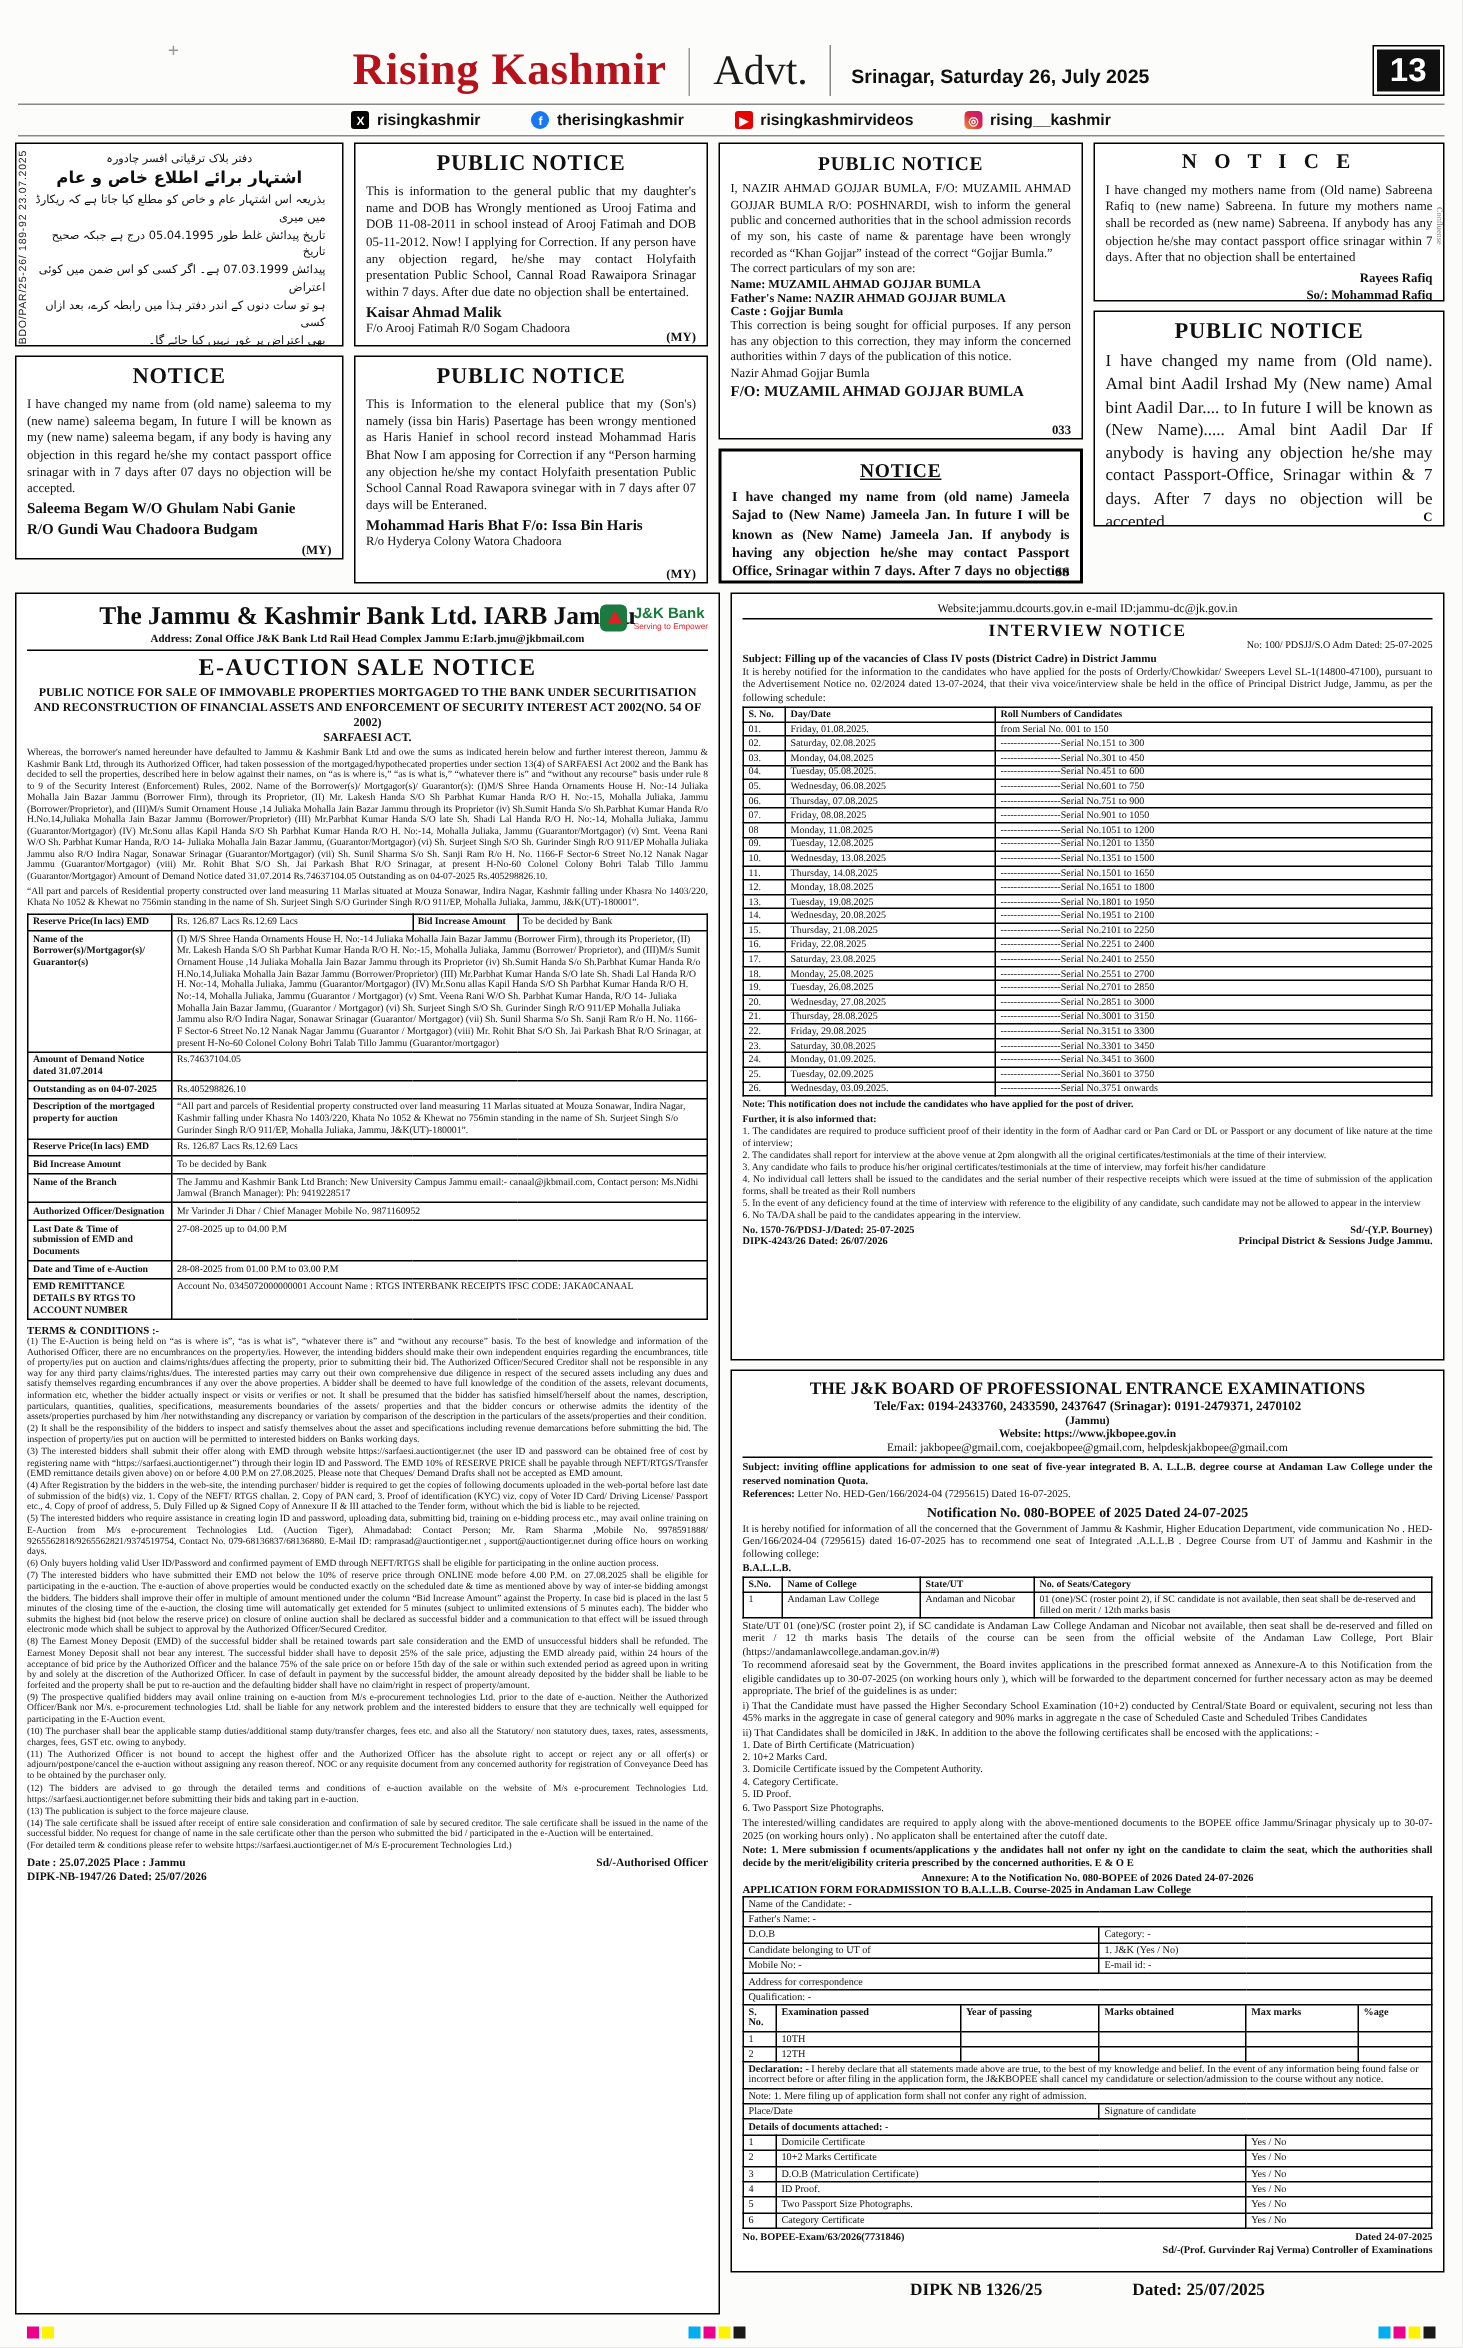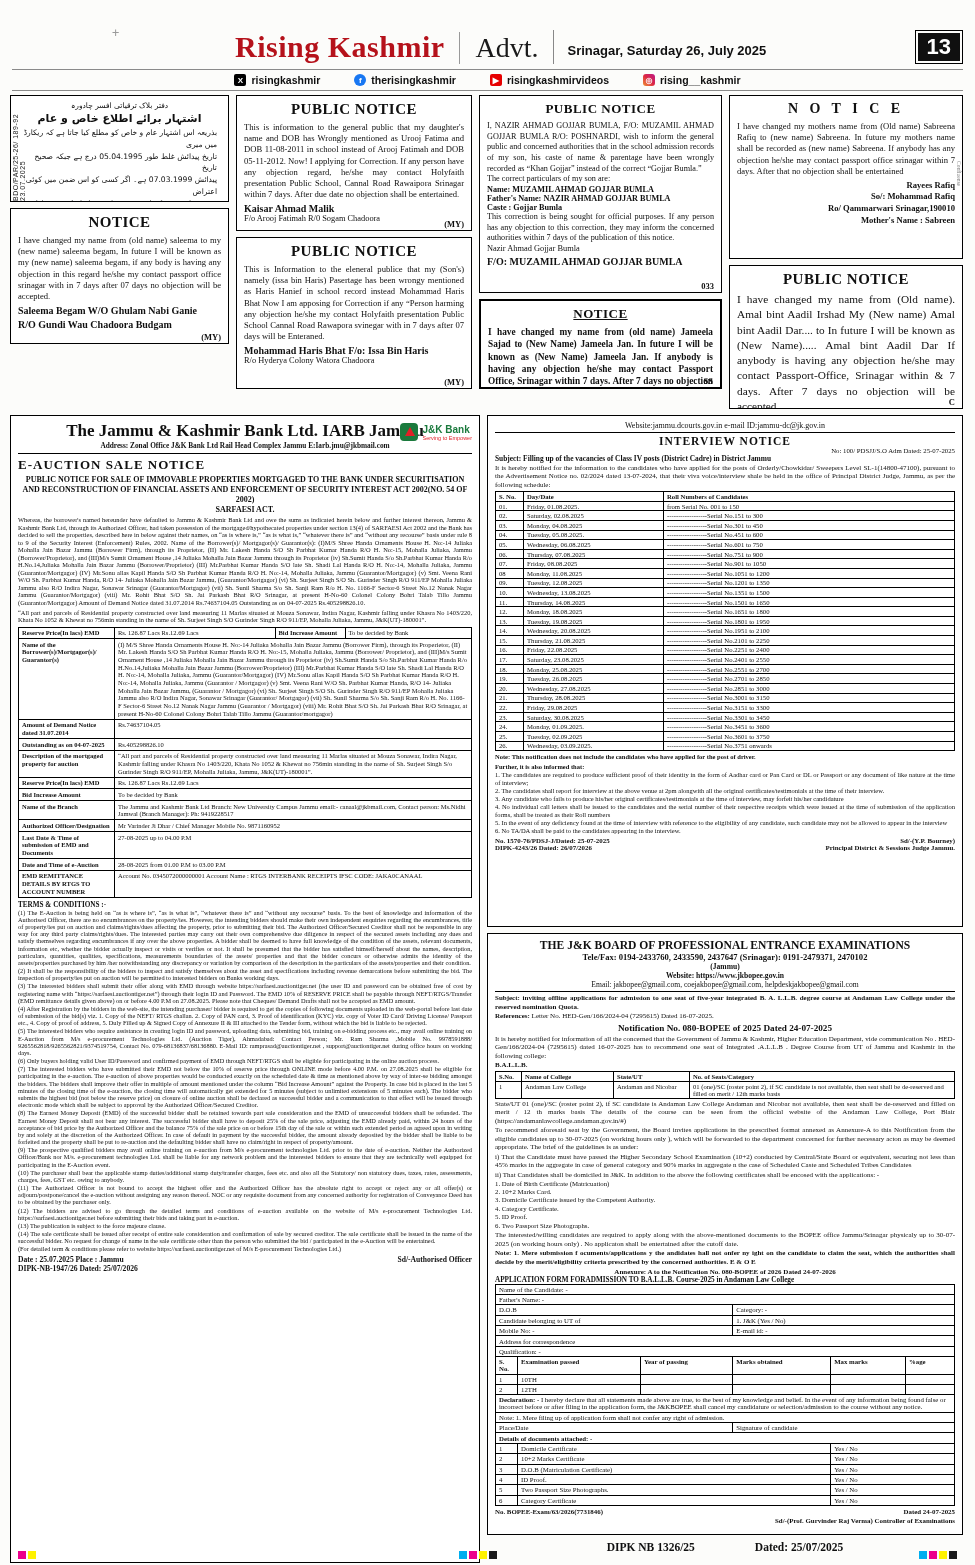--- a/index.html
+++ b/index.html
@@ -31,30 +31,30 @@
   .top-grid { display:flex; gap:7px; padding:0 10px; }
   .tcol1{width:219px}.tcol2{width:236px}.tcol3{width:243px}.tcol4{width:234px}
   .nbox { border:1px solid #000; padding:5px 7px; margin-bottom:6px; overflow:hidden; position:relative; background:#fff; }
   .ntitle { text-align:center; font-weight:bold; font-size:15px; letter-spacing:.5px; margin-bottom:4px; }
   .ntitle.small { font-size:13px; }
   .nbody { font-size:8.6px; line-height:1.3; text-align:justify; }
   .nsign { font-weight:bold; font-size:10px; margin-top:3px; }
   .nsub  { font-size:8.4px; }
   .nmark { position:absolute; right:7px; bottom:1px; font-weight:bold; font-size:8.5px; }
 
-  .urdu-box { height:107px; direction:rtl; font-family:"DejaVu Sans", sans-serif; }
+  .urdu-box { height:136px; direction:rtl; font-family:"DejaVu Sans", sans-serif; }
   .urdu-side { position:absolute; left:1px; top:4px; writing-mode:vertical-rl; transform:rotate(180deg);
                font:7px "Liberation Sans", sans-serif; color:#222; letter-spacing:.5px; direction:ltr; }
   .urdu-top { font-size:7.5px; text-align:center; }
   .urdu-head { font-weight:bold; font-size:11px; text-align:center; margin:2px 0; }
   .urdu-body { font-size:7.6px; line-height:1.55; text-align:right; padding-right:4px; }
   .urdu-foot { display:flex; justify-content:space-between; direction:ltr; font-size:8px; font-weight:bold; margin-top:4px; }
 
   .box-saleema{height:136px}.box-daughter{height:136px}.box-son{height:152px}
-  .box-gojjar{height:198px}.box-jameela{height:90px}.box-sabreena{height:164px}.box-amal{height:144px}
+  .box-gojjar{height:198px}.box-jameela{height:90px}.box-sabreena{height:106px}.box-amal{height:144px}
 
   .gojjar-body{font-size:8.2px}
   .gojjar-line{font-weight:bold; font-size:8.2px;}
   .jameela-body{font-weight:bold; font-size:9.3px; line-height:1.32; text-align:justify;}
   .sab-title{letter-spacing:4px; font-size:14px;}
   .sab-sign{ text-align:right; font-weight:bold; font-size:8.6px; line-height:1.35; margin-top:3px;}
   .side-vert { position:absolute; right:0; top:40%; writing-mode:vertical-rl; font-size:5.5px; color:#777; }
   .amal-body{ font-size:11.3px; line-height:1.35; text-align:justify; }
 
   
@@ -66,21 +66,21 @@
   .bank-title { font-weight:bold; font-size:17px; }
   .bank-addr { font-weight:bold; font-size:7.3px; }
   .jkb-logo { position:absolute; right:0; top:2px; display:flex; align-items:center; gap:4px; }
   .jkb-mark { width:18px; height:18px; background:#1b7a3d; border-radius:4px; position:relative; }
   .jkb-mark::after { content:""; position:absolute; left:5px; top:4px; width:0; height:0;
                      border-left:5px solid transparent; border-right:5px solid transparent; border-bottom:9px solid #e21f26; }
   .jkb-text { text-align:left; }
   .jkb-name { font:bold 10px "Liberation Sans", sans-serif; color:#1b7a3d; }
   .jkb-tag { font:5.5px "Liberation Sans", sans-serif; color:#e21f26; }
 
-  .eauction { font-weight:bold; font-size:13px; letter-spacing:1px; margin:3px 0 2px; }
+  .eauction { text-align:center; font-weight:bold; font-size:16px; letter-spacing:1px; margin:3px 0 2px; }
   .bank-not-head { text-align:center; font-weight:bold; font-size:8px; line-height:1.25; }
   .sarfaesi { text-align:center; font-weight:bold; font-size:8px; margin-bottom:2px; }
   .whereas { font-size:6.4px; line-height:1.18; text-align:justify; }
   .desc-quote { font-size:6.4px; line-height:1.18; text-align:justify; margin-top:2px; }
 
   table.banktbl { width:100%; border-collapse:collapse; margin-top:3px; font-size:6.5px; line-height:1.18; }
   table.banktbl td { border:1px solid #000; padding:1.5px 3px; vertical-align:top; }
   td.lbl { width:96px; font-weight:bold; }
   .terms-title { font-weight:bold; font-size:7.2px; margin-top:3px; }
   .terms { font-size:6.3px; line-height:1.14; text-align:justify; height:336px; overflow:hidden; }

